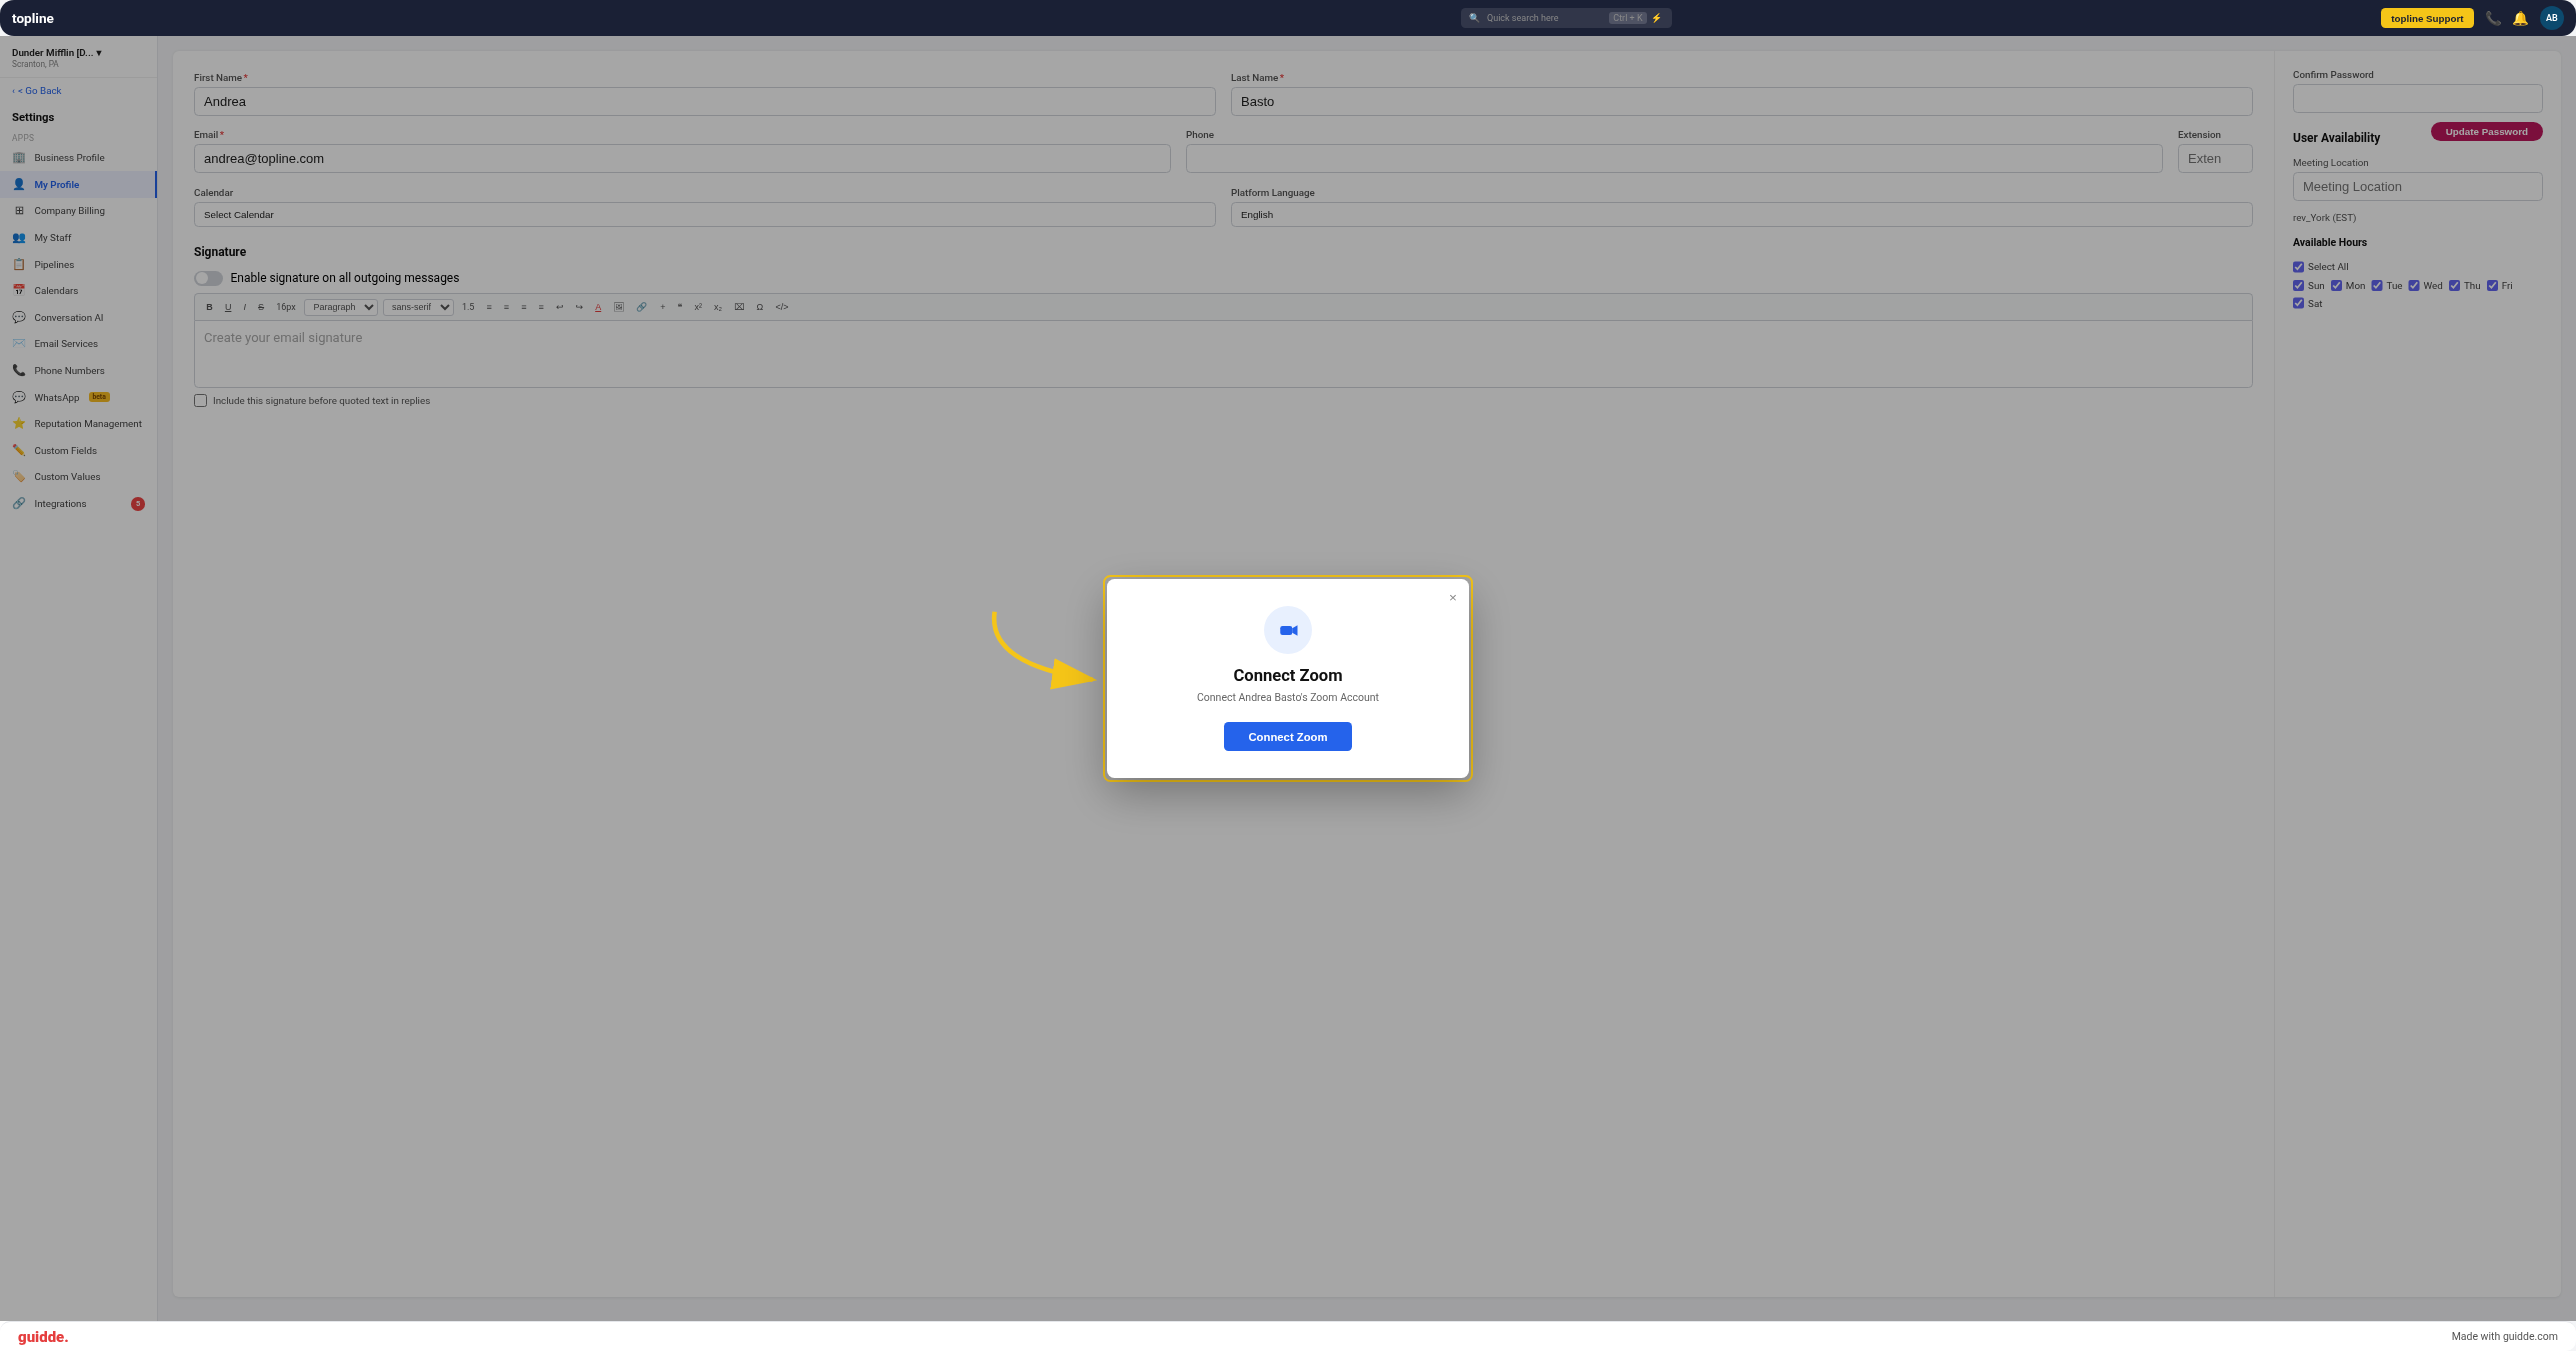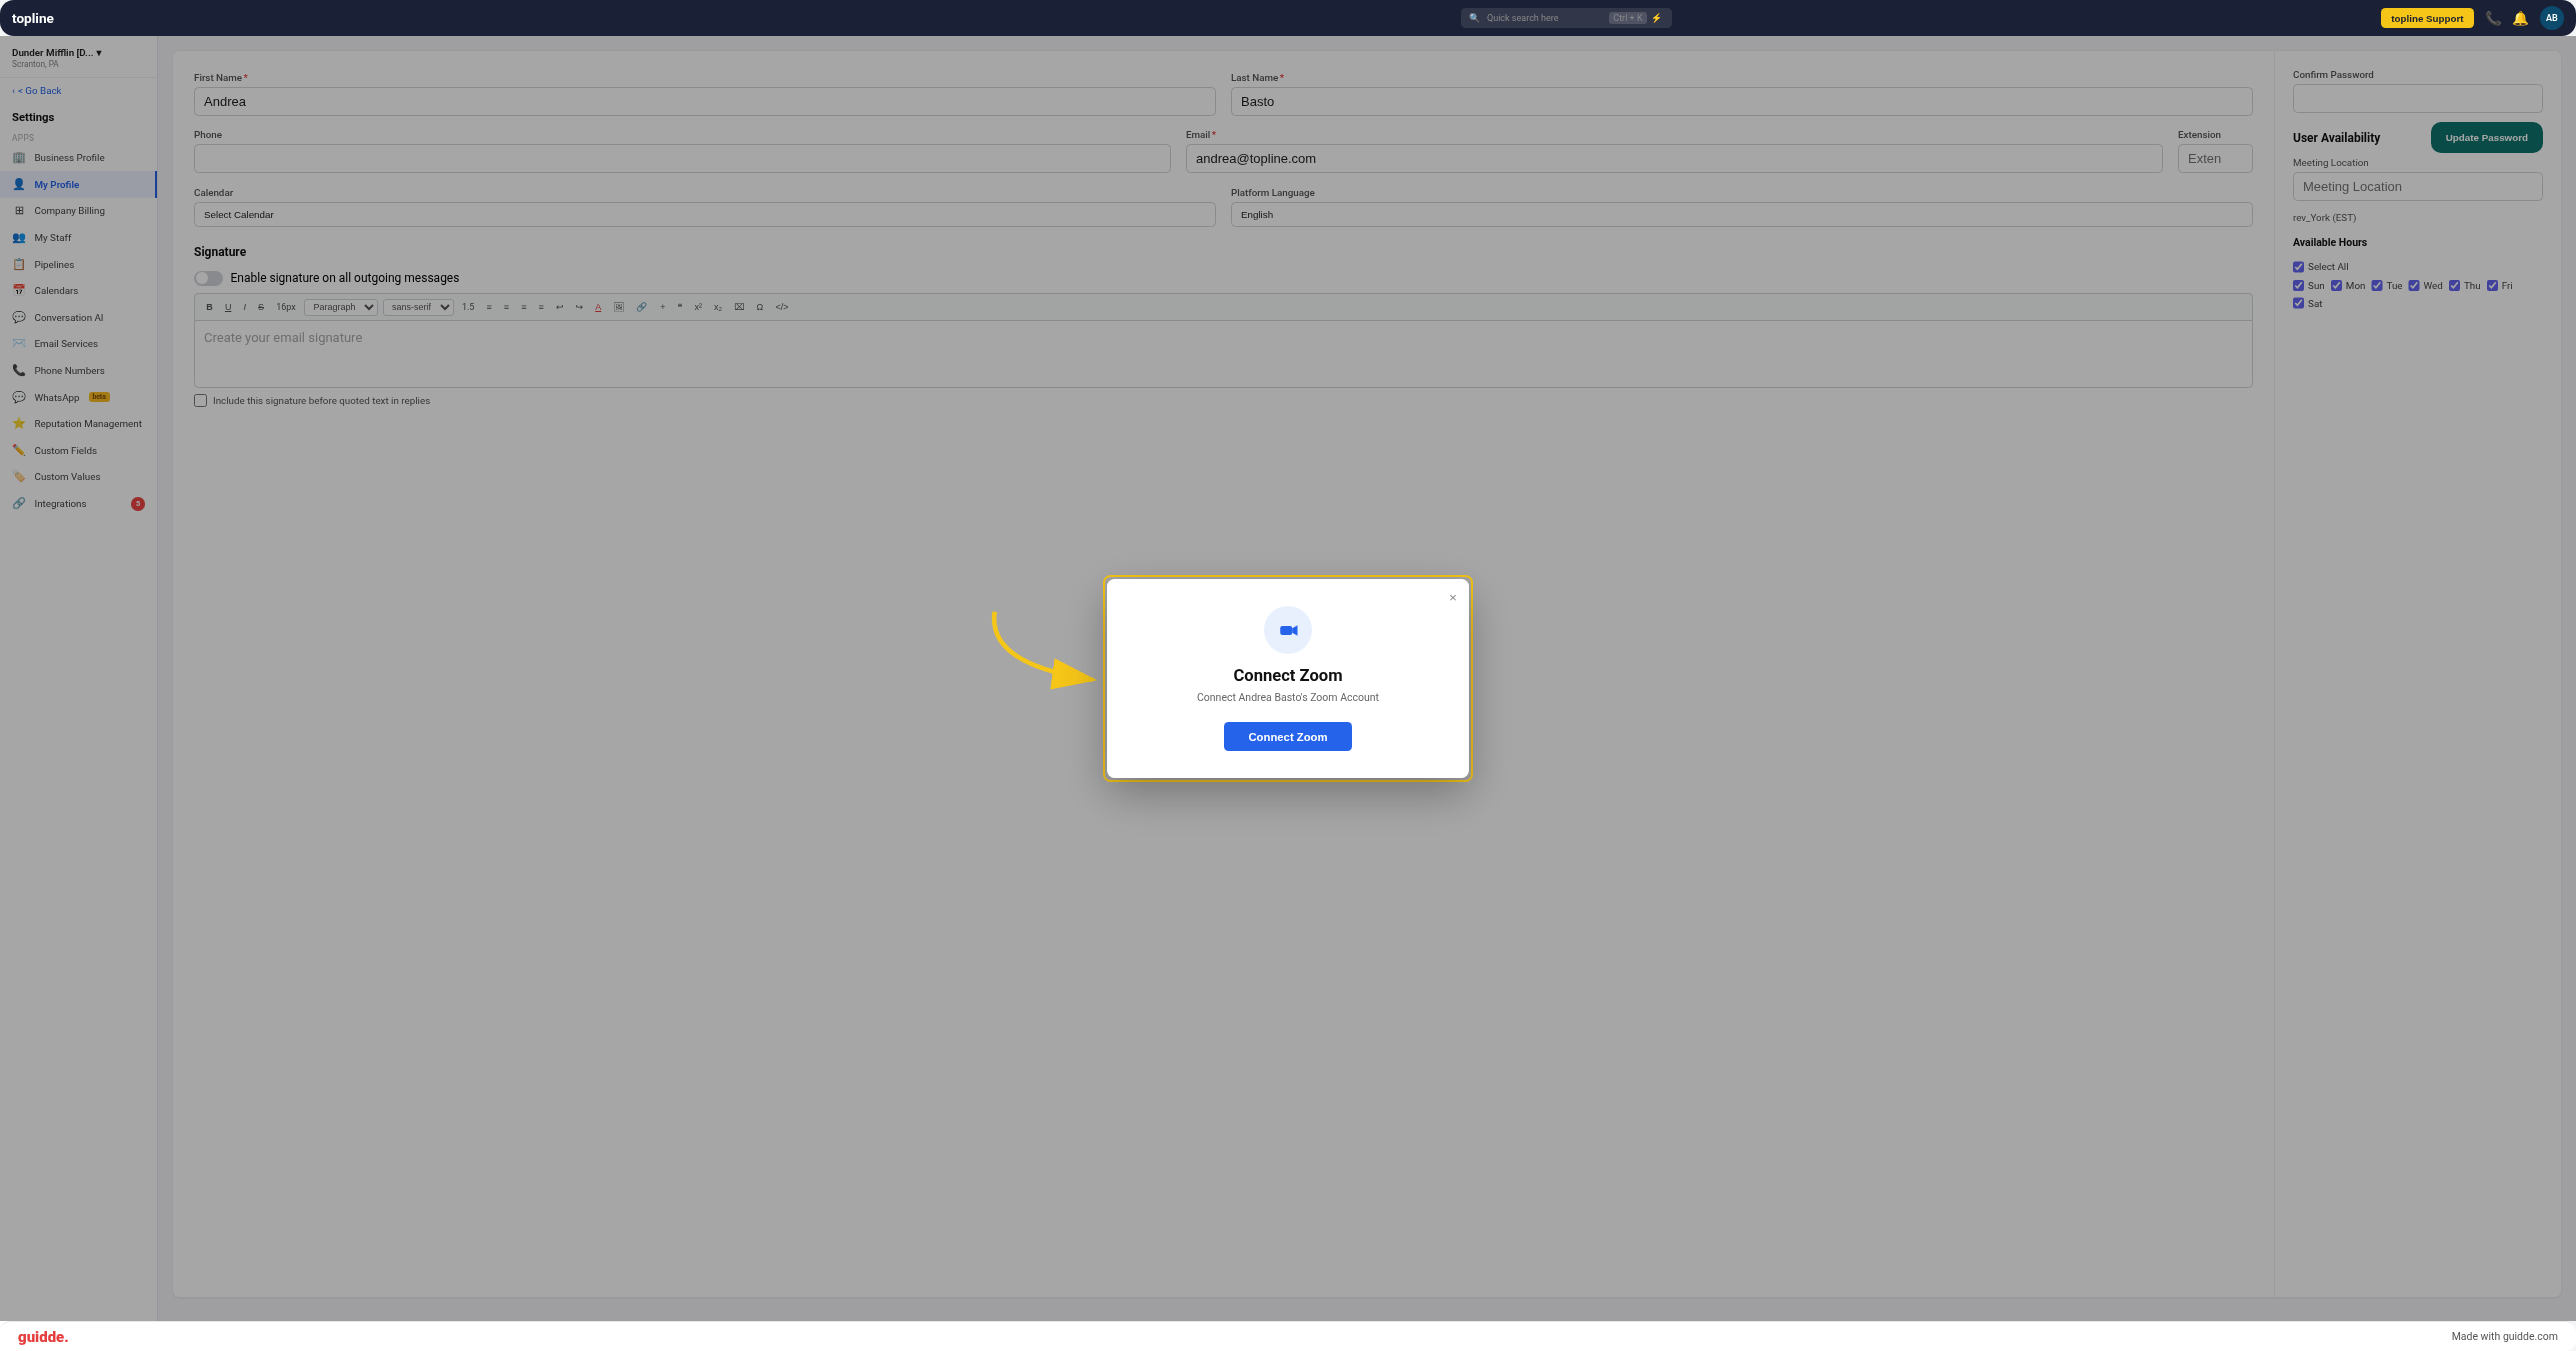--- a/index.html
+++ b/index.html
@@ -196,25 +196,25 @@
       appearance: none;
       cursor: pointer;
     }
     .section-heading {
       font-size: 12px;
       font-weight: 700;
       color: #111;
       margin-bottom: 12px;
     }
     .update-password-btn {
-      background: #0f766e;
+      background: #be185d;
       color: white;
       border: none;
       border-radius: 10px;
-      padding: 10px 15px;
+      padding: 4px 15px;
       font-size: 9.8px;
       font-weight: 600;
       cursor: pointer;
       float: right;
     }
     .user-availability-section { margin-top: 18px; }
     .days-grid {
       display: flex;
       flex-wrap: wrap;
       gap: 6px;
@@ -515,28 +515,28 @@
           <div class="form-group">
             <label class="form-label">
               <span>Last Name</span><span class="req">*</span>
             </label>
             <input class="form-control" type="text" value="Basto" style="">
           </div>
         </div>
 
         <div class="form-row">
           <div class="form-group">
-            <label class="form-label">Phone</label>
-            <input class="form-control" type="tel" style="">
-          </div>
-          <div class="form-group">
             <label class="form-label">
               <span>Email</span><span class="req">*</span>
             </label>
             <input class="form-control" type="email" value="andrea@topline.com" style="">
+          </div>
+          <div class="form-group">
+            <label class="form-label">Phone</label>
+            <input class="form-control" type="tel" style="">
           </div>
           <div class="form-group" style="max-width:75px;">
             <label class="form-label">Extension</label>
             <input class="form-control" type="text" placeholder="Exten" style="">
           </div>
         </div>
 
         <div class="form-row">
           <div class="form-group">
             <label class="form-label">Calendar</label>

